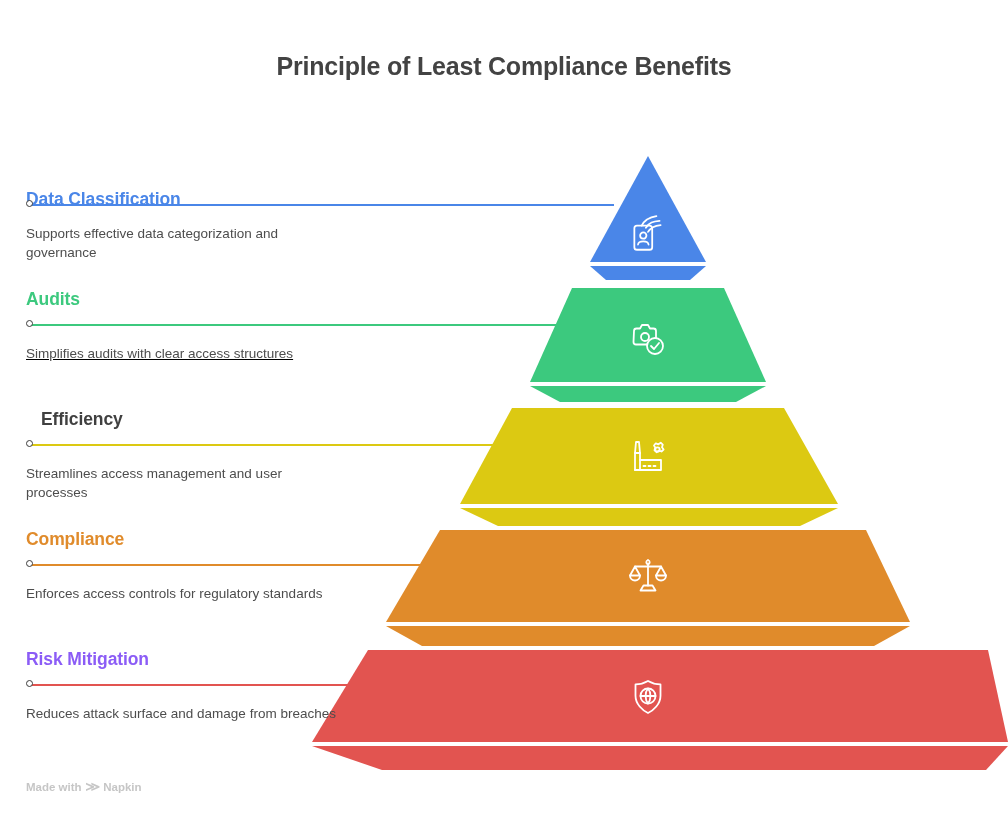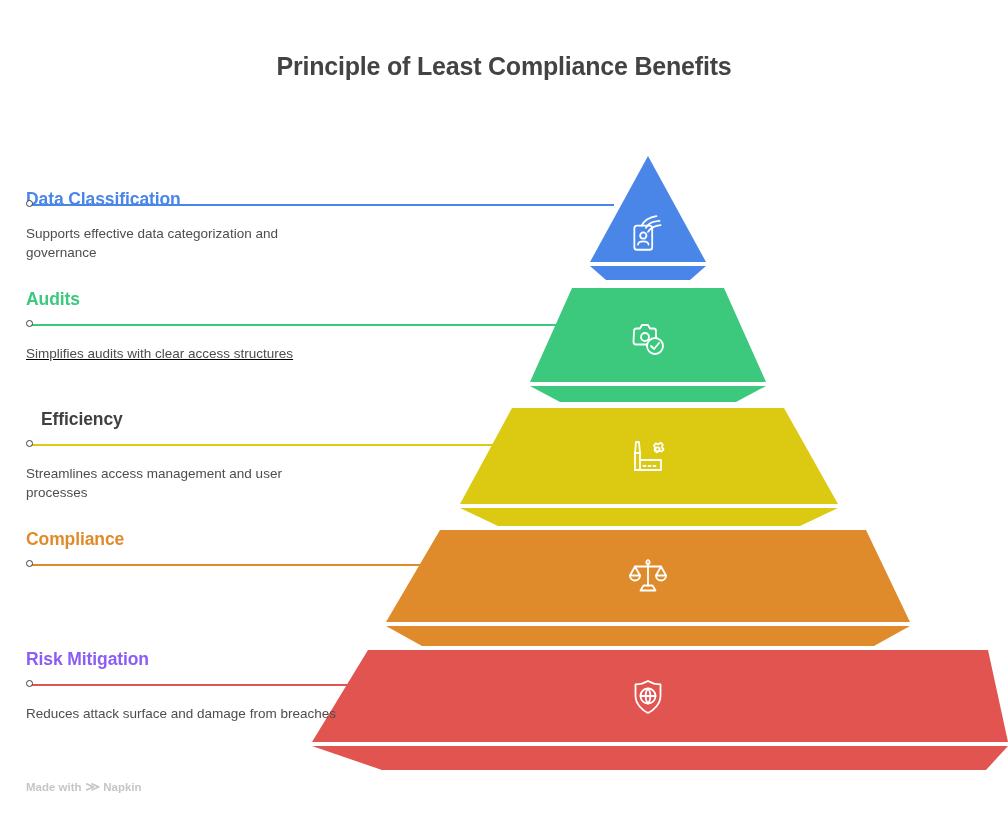--- a/index.html
+++ b/index.html
@@ -204,20 +204,23 @@
     <div class="label-desc">Streamlines access management and user processes</div>
   </div>
 
   <div class="label-block" style="top:528px;">
     <div class="label-title" style="color:#E08B2B;">Compliance</div>
   </div>
   <div class="connector" style="left:26px; top:560px; width:398px;">
     <div class="line" style="background:#E08B2B;"></div>
     <div class="dot"></div>
   </div>
+  <div class="label-block" style="top:576px; width:300px;">
+    <div class="label-desc">Enforces access controls for regulatory standards</div>
+  </div>
 
   <div class="label-block" style="top:648px;">
     <div class="label-title" style="color:#8b5cf6;">Risk Mitigation</div>
   </div>
   <div class="connector" style="left:26px; top:680px; width:326px;">
     <div class="line" style="background:#E25450;"></div>
     <div class="dot"></div>
   </div>
   <div class="label-block" style="top:696px; width:310px;">
     <div class="label-desc">Reduces attack surface and damage from breaches</div>

